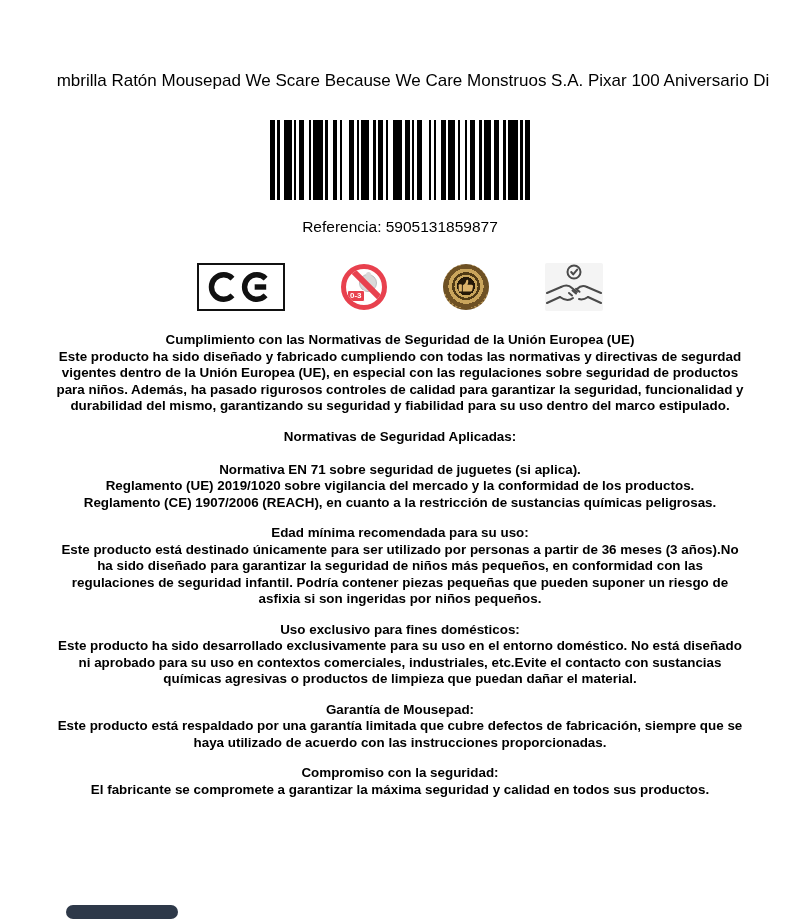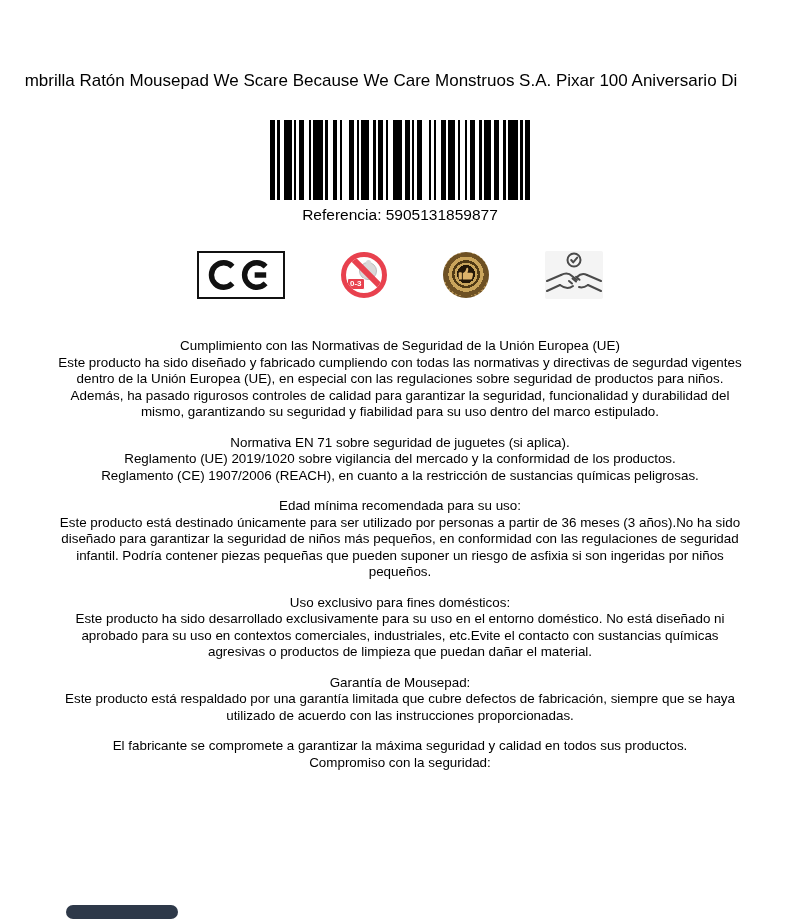--- a/index.html
+++ b/index.html
@@ -6,31 +6,31 @@
   body {
     width: 800px; height: 920px;
     background: #ffffff;
     overflow: hidden;
     position: relative;
     font-family: "Liberation Sans", "DejaVu Sans", sans-serif;
     color: #000;
   }
   .page-title-wrap {
     width: 762px; padding-top: 70px;
-    text-align: center; white-space: nowrap; overflow: visible;
+    text-align: center; white-space: nowrap; overflow: visible; padding-left: 32px;
   }
   .page-title { font-size: 17px; line-height: 22px; color: #000; }
 
   .barcode-block { margin-top: 28px; text-align: center; }
   .barcode {
     width: 260px; height: 80px; margin: 0 auto;
     display: flex; align-items: stretch; justify-content: flex-start;
   }
   .barcode .bar { background: #000; height: 100%; flex: 0 0 auto; }
-  .barcode-ref { margin-top: 5px; font-size: 15.5px; line-height: 19px; text-align: center; }
+  .barcode-ref { margin-top: 17px; font-size: 15.5px; line-height: 19px; text-align: center; }
 
   .icons-row {
     margin-top: 26px; height: 50px;
     display: flex; justify-content: center; align-items: center; gap: 56px;
   }
   .ce-box {
     width: 84px; height: 44px; border: 2px solid #111; background: #fff;
     display: flex; align-items: center; justify-content: center;
   }
   .prohibit {
@@ -61,21 +61,21 @@
       #241808 0 30%, #c9a55c 30% 38%, #503a15 38% 46%,
       #caa55c 46% 58%, #6e5124 58% 72%, #b08d4f 72% 100%);
     border: 2px dotted #6e5124; box-sizing: border-box;
   }
   .seal svg { position: absolute; inset: 0; }
   .shake {
     width: 58px; height: 48px; background: #f4f4f4; border-radius: 2px;
     display: flex; align-items: center; justify-content: center;
   }
 
-  .sections { width: 690px; margin: 38px auto 0 auto; text-align: center; }
+  .sections { width: 690px; margin: 20px auto 0 auto; text-align: center; font-weight: bold; }
   .section { margin-bottom: 14px; }
   .section .line { font-size: 13.4px; line-height: 16.5px; }
   .section .heading.gap { margin-bottom: 16.5px; }
 
   .footer-bar {
     position: absolute; left: 66px; top: 905px;
     width: 112px; height: 14px; border-radius: 7px;
     background: #2e3949;
   }
 </style>
@@ -174,35 +174,36 @@
   </div>
 
 </div>
 
 <div class="sections">
     <div class="section">
       <div class="line heading">Cumplimiento con las Normativas de Seguridad de la Unión Europea (UE)</div>
       <div class="line">Este producto ha sido diseñado y fabricado cumpliendo con todas las normativas y directivas de segurdad vigentes dentro de la Unión Europea (UE), en especial con las regulaciones sobre seguridad de productos para niños. Además, ha pasado rigurosos controles de calidad para garantizar la seguridad, funcionalidad y durabilidad del mismo, garantizando su seguridad y fiabilidad para su uso dentro del marco estipulado.</div>
     </div>
     <div class="section">
+      <div class="line heading gap">Normativas de Seguridad Aplicadas:</div>
       <div class="line">Normativa EN 71 sobre seguridad de juguetes (si aplica).</div>
       <div class="line">Reglamento (UE) 2019/1020 sobre vigilancia del mercado y la conformidad de los productos.</div>
       <div class="line">Reglamento (CE) 1907/2006 (REACH), en cuanto a la restricción de sustancias químicas peligrosas.</div>
     </div>
     <div class="section">
       <div class="line heading">Edad mínima recomendada para su uso:</div>
       <div class="line">Este producto está destinado únicamente para ser utilizado por personas a partir de 36 meses (3 años).No ha sido diseñado para garantizar la seguridad de niños más pequeños, en conformidad con las regulaciones de seguridad infantil. Podría contener piezas pequeñas que pueden suponer un riesgo de asfixia si son ingeridas por niños pequeños.</div>
     </div>
     <div class="section">
       <div class="line heading">Uso exclusivo para fines domésticos:</div>
       <div class="line">Este producto ha sido desarrollado exclusivamente para su uso en el entorno doméstico. No está diseñado ni aprobado para su uso en contextos comerciales, industriales, etc.Evite el contacto con sustancias químicas agresivas o productos de limpieza que puedan dañar el material.</div>
     </div>
     <div class="section">
       <div class="line heading">Garantía de Mousepad:</div>
       <div class="line">Este producto está respaldado por una garantía limitada que cubre defectos de fabricación, siempre que se haya utilizado de acuerdo con las instrucciones proporcionadas.</div>
     </div>
     <div class="section">
+      <div class="line heading">Compromiso con la seguridad:</div>
       <div class="line">El fabricante se compromete a garantizar la máxima seguridad y calidad en todos sus productos.</div>
-      <div class="line heading">Compromiso con la seguridad:</div>
     </div>
   </div>
 
 <div class="footer-bar" style="background: rgb(46, 57, 73);"></div>
 
 </body></html>

